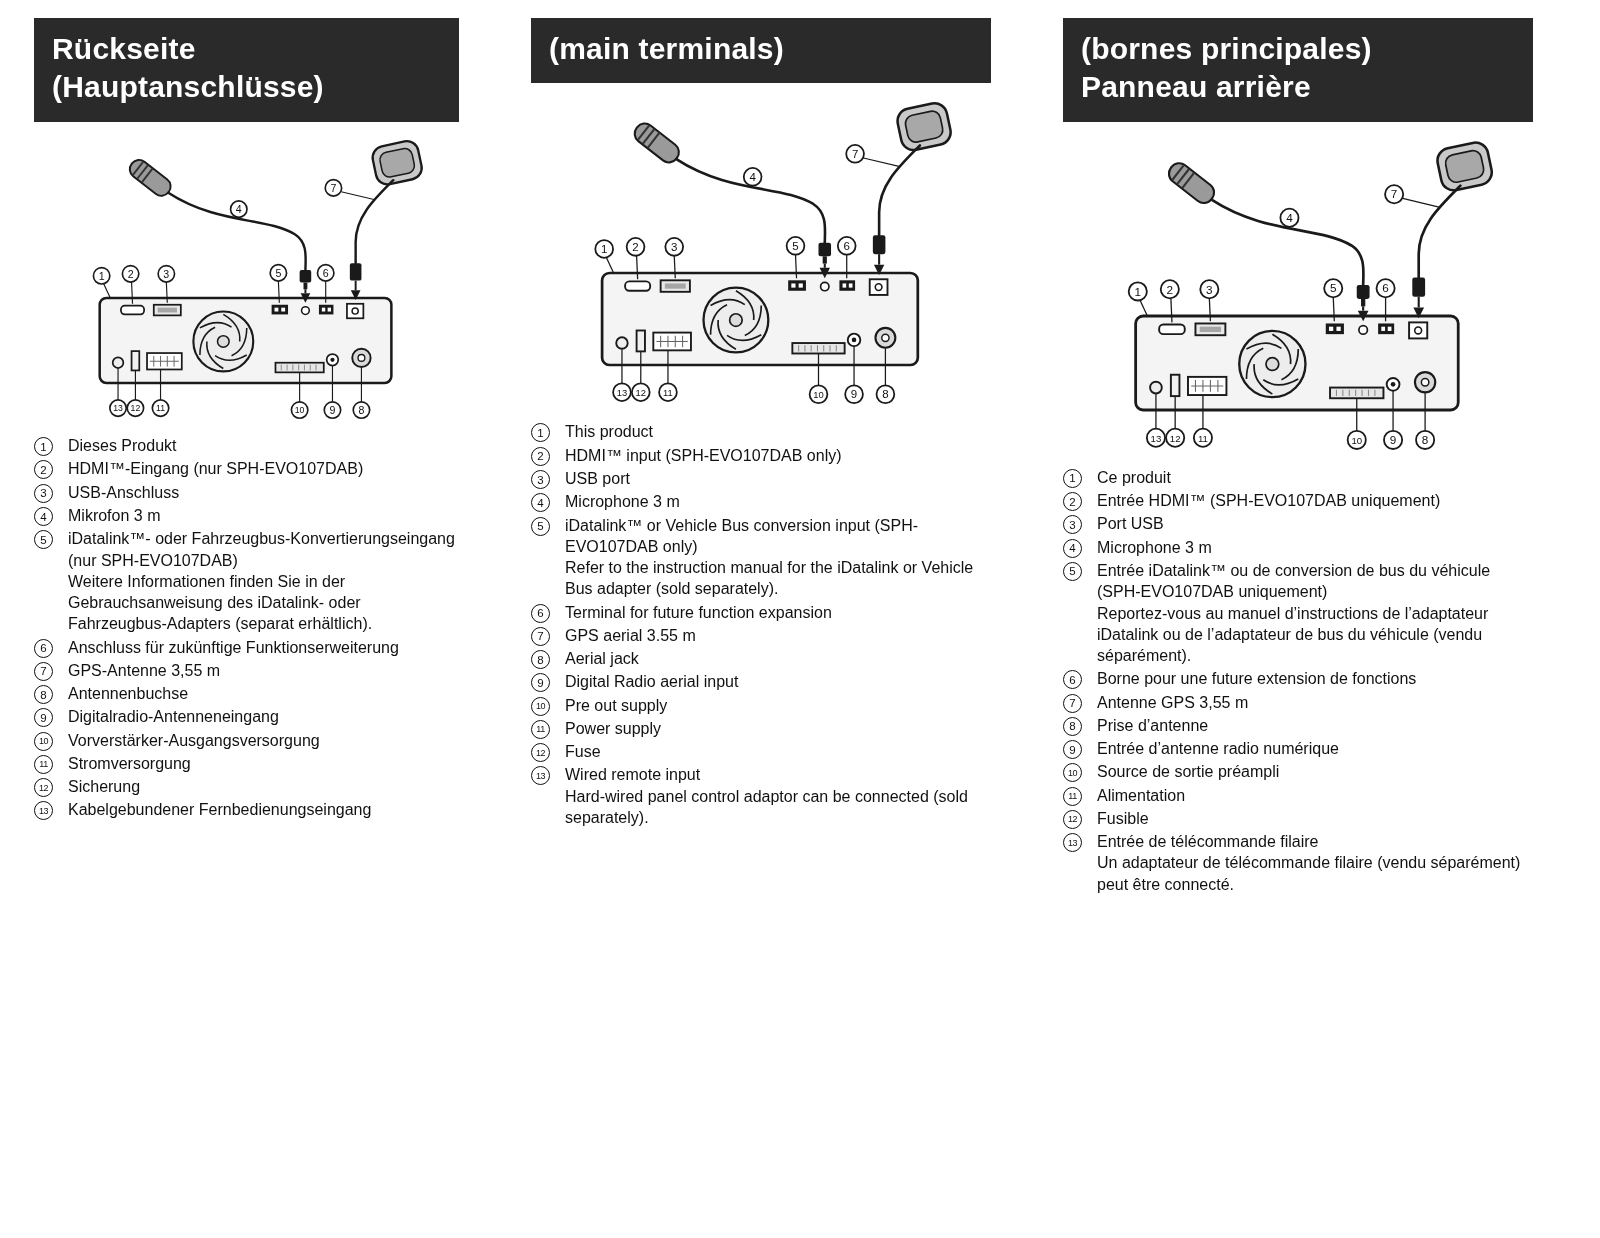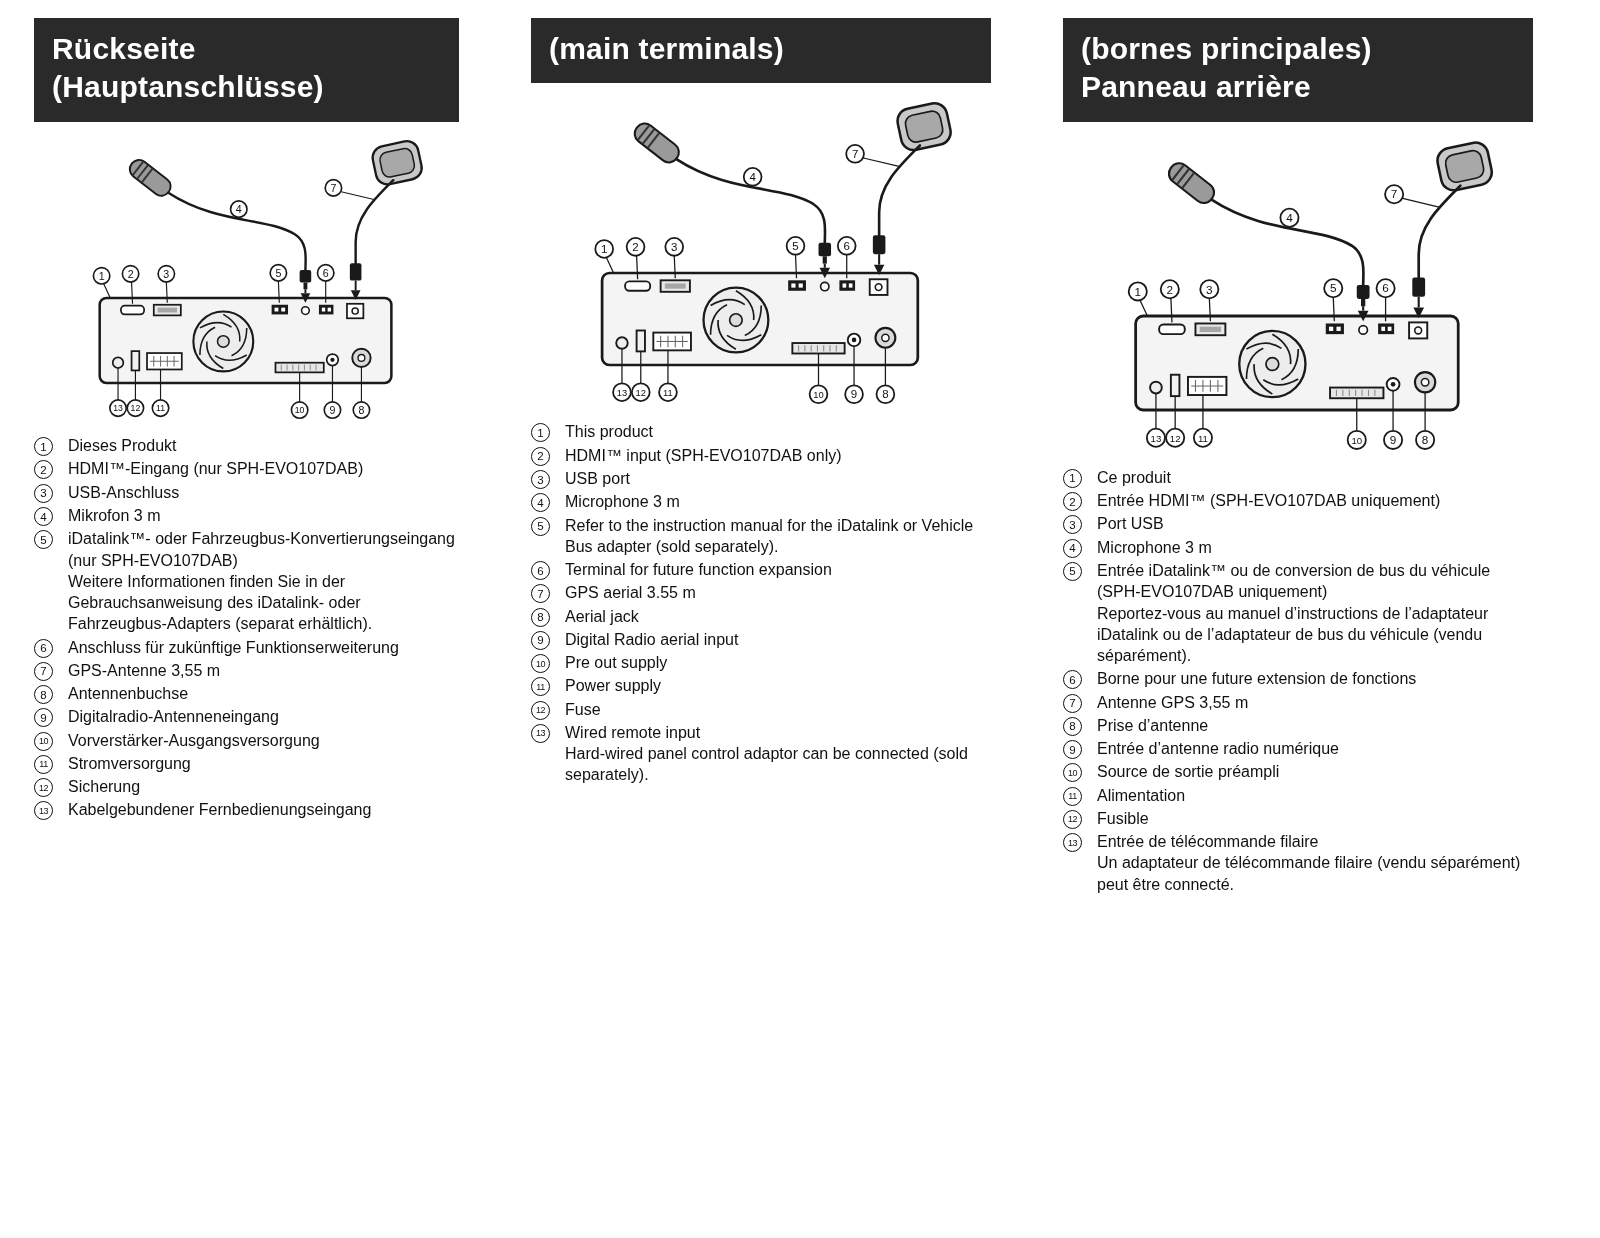--- a/index.html
+++ b/index.html
@@ -487,20 +487,21 @@
         </li>
         <li class="item">
           <span class="num-circle">4</span>
           <div class="body">
             <div class="text">Microphone 3 m</div>
           </div>
         </li>
         <li class="item">
           <span class="num-circle">5</span>
           <div class="body">
+            <div class="text">iDatalink™ or Vehicle Bus conversion input (SPH-EVO107DAB only)</div>
             <div class="note">Refer to the instruction manual for the iDatalink or Vehicle Bus adapter (sold separately).</div>
           </div>
         </li>
         <li class="item">
           <span class="num-circle">6</span>
           <div class="body">
             <div class="text">Terminal for future function expansion</div>
           </div>
         </li>
         <li class="item">

